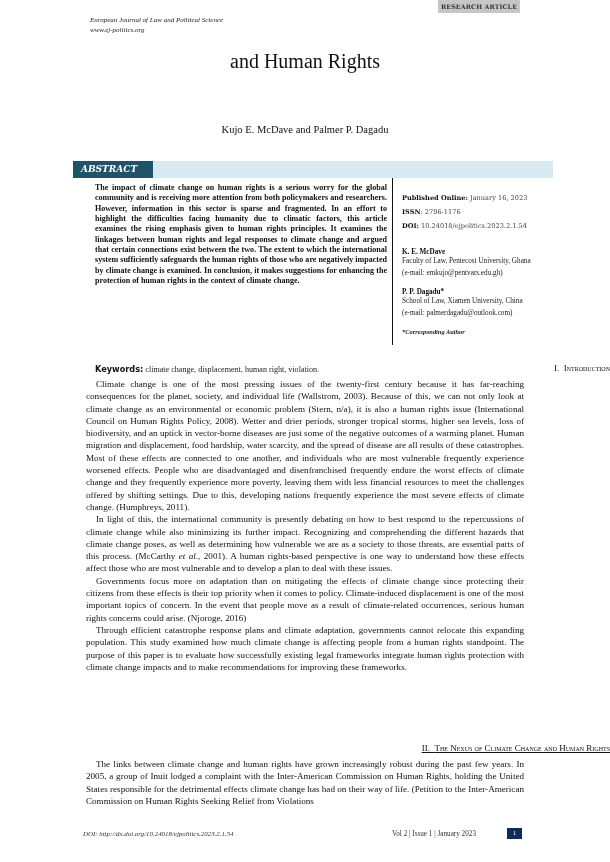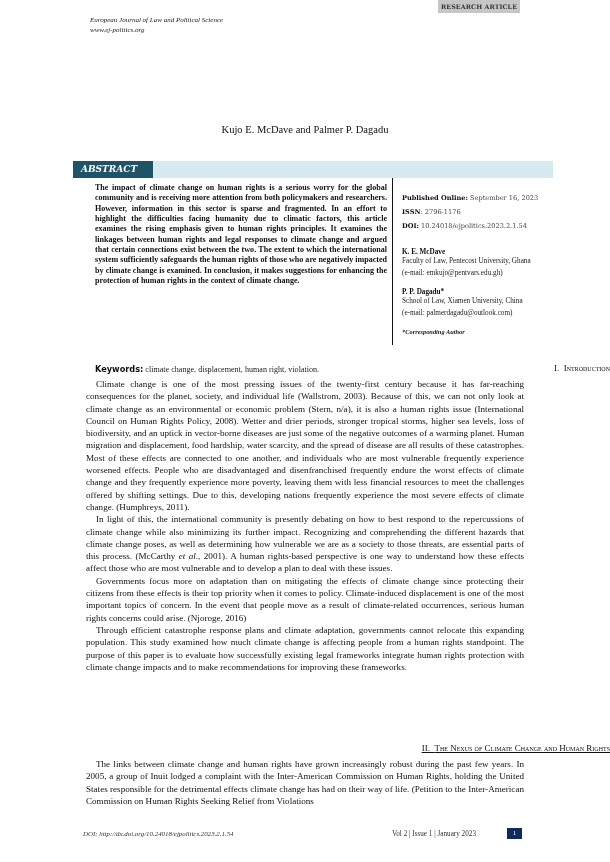--- a/index.html
+++ b/index.html
@@ -33,37 +33,38 @@
 <body>
 
 <div class="abs badge">RESEARCH ARTICLE</div>
 
 <div class="abs journal">
   <div>European Journal of Law and Political Science</div>
   <div>www.ej-politics.org</div>
 </div>
 
 <div class="abs title">
+  <div>and Human Rights</div>
 </div>
 
 <div class="abs authors">Kujo E. McDave and Palmer P. Dagadu</div>
 
 <div class="abs abs-bar"></div>
 <div class="abs abs-label">ABSTRACT</div>
 
 <div class="abs abstract-text">The impact of climate change on human rights is a serious worry for the global community and is receiving more attention from both policymakers and researchers. However, information in this sector is sparse and fragmented. In an effort to highlight the difficulties facing humanity due to climatic factors, this article examines the rising emphasis given to human rights principles. It examines the linkages between human rights and legal responses to climate change and argued that certain connections exist between the two. The extent to which the international system sufficiently safeguards the human rights of those who are negatively impacted by climate change is examined. In conclusion, it makes suggestions for enhancing the protection of human rights in the context of climate change.</div>
 
 <div class="abs keywords">
   <b>Keywords:</b><span> climate change, displacement, human right, violation.</span>
 </div>
 
 <div class="abs divider"></div>
 
 <div class="abs side meta" style="top:194px;">
-  <b>Published Online:</b><span> September 16, 2023</span>
+  <b>Published Online:</b><span> January 16, 2023</span>
 </div>
 <div class="abs side meta" style="top:208px;">
   <b>ISSN</b><span>: 2796-1176</span>
 </div>
 <div class="abs side meta" style="top:222px;">
   <b>DOI:</b><span> 10.24018/ejpolitics.2023.2.1.54</span>
 </div>
 
 <div class="abs side aff" style="top:248px;">
   <b>K. E. McDave</b>

